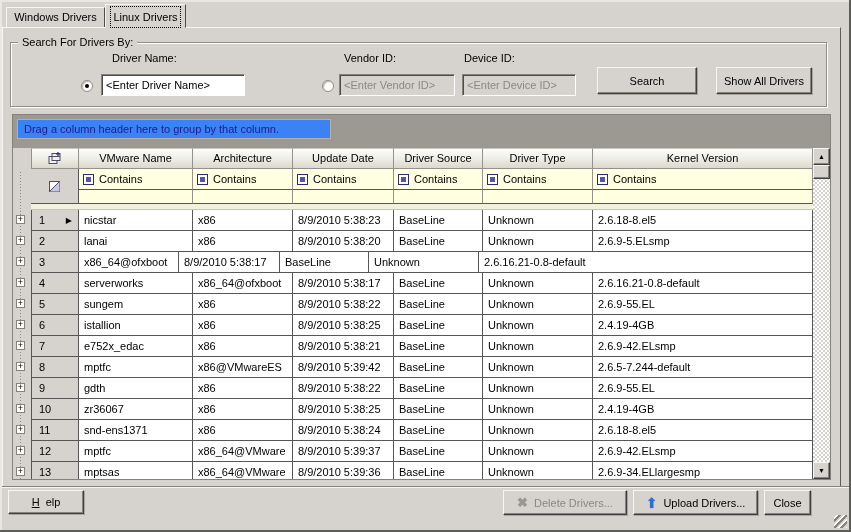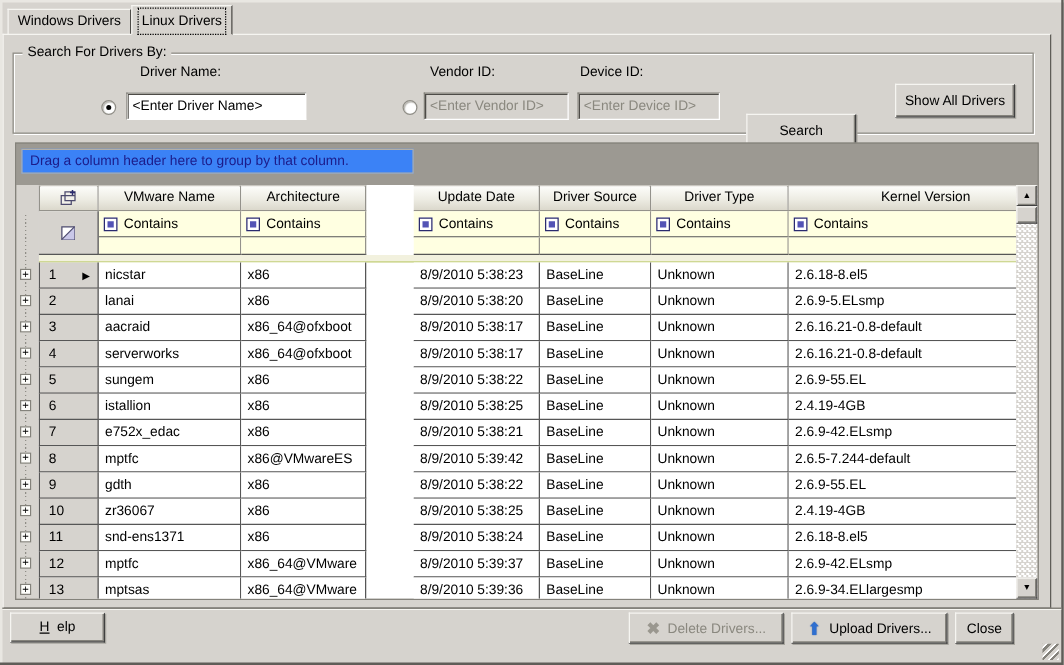--- a/index.html
+++ b/index.html
@@ -35,21 +35,21 @@
          border:1px solid; border-color:#84827b #fff #fff #84827b; box-shadow:inset 1px 1px 0 #4d4b47; }
   .tb-name{ left:101px; top:74px; width:144px; }
   .tbox.disabled{ background:#d6d3ce; color:#8a887f; }
   .tb-vendor{ left:339px; top:74px; width:116px; }
   .tb-device{ left:462px; top:74px; width:114px; }
   
   .btn{ position:absolute; background:#d6d3ce; text-align:center;
         border:1px solid; border-color:#f6f5f1 #404040 #404040 #f6f5f1;
         box-shadow: inset -1px -1px 0 #84827b, 1px 1px 0 #a7a59e;
         display:flex; align-items:center; justify-content:center; gap:6px; cursor:default;}
-  .btn-search{ left:597px; top:67px; width:88px; height:27px;margin-top:24px; }
+  .btn-search{ left:597px; top:67px; width:100px; height:27px; }
   .btn-showall{ left:716px; top:67px; width:96px; height:27px; }
   .btn-help{ left:8px; top:490px; width:76px; height:24px; }
   .btn-delete{ left:503px; top:490px; width:124px; height:25px; color:#8a887f; }
   .btn-upload{ left:633px; top:490px; width:125px; height:25px; }
   .btn-close{ left:764px; top:490px; width:47px; height:25px; }
   .icon-x{ color:#9a978f; font-size:13px; font-weight:bold; line-height:13px; }
   .icon-up{ color:#2f6fd0; font-size:14px; line-height:14px; text-shadow:0 0 1px #1c4fa0; }
   .footer-sep{ position:absolute; left:2px; top:486px; width:847px; height:2px;
                background:linear-gradient(#84827b 50%, #f6f5f1 50%); }
   .resize-grip{ position:absolute; right:4px; bottom:4px; width:13px; height:13px;
@@ -76,21 +76,21 @@
   .fcell2{ height:14px; background:#ffffe1; border-right:1px solid #94928b; border-bottom:1px solid #565656; }
   .sq-icon{ width:11px; height:11px; border:1px solid #2b2b6e; background:#fff; display:inline-flex;
             align-items:center; justify-content:center; flex:0 0 auto; }
   .sq-icon i{ display:block; width:5px; height:5px; background:#5353b5; }
   .sep-strip{ height:6px; background:#f2f1de; border-bottom:1px solid #c4d07c; }
   .cell{ height:21px; line-height:20px; padding-left:5px; background:#fff;
          border-right:1px solid #565656; border-bottom:1px solid #565656; overflow:hidden; white-space:nowrap; }
   .cell.c0{ background:#d6d3ce; border-left:1px solid #565656; position:relative; padding-left:7px; }
   .cur-arrow{ position:absolute; right:6px; top:6px; font-size:8px; line-height:9px; color:#000; }
   .c0{ width:48px; flex:0 0 48px; } .c1{ width:114px; flex:0 0 114px; } .c2{ width:100px; flex:0 0 100px; }
-  .c3{ width:101px; flex:0 0 101px;margin-left:38px; } .c4{ width:89px; flex:0 0 89px; } .c5{ width:110px; flex:0 0 110px; }
+  .c3{ width:101px; flex:0 0 101px; } .c4{ width:89px; flex:0 0 89px; } .c5{ width:110px; flex:0 0 110px; }
   .c6{ width:220px; flex:1 0 220px; }
   
   .expand-strip{ position:absolute; left:0; top:33px; width:18px; height:331px; background:#d6d3ce; }
   .expand-strip::before{ content:""; position:absolute; left:7px; top:24px; bottom:0; width:1px;
       background:repeating-linear-gradient(#8f8d86 0 1px, transparent 1px 3px); }
   .plusbox{ position:absolute; left:3px; width:9px; height:9px; background:#fdfdfa; border:1px solid #84827b;
             font-size:9px; line-height:7px; text-align:center; color:#000; }
   
   .vscroll{ position:absolute; top:33px; left:800px; width:17px; height:331px; background-color:#eae7e2;
             background-image:repeating-conic-gradient(#ffffff 0% 25%, #d6d3ce 0% 50%); background-size:4px 4px; }
@@ -238,21 +238,20 @@
             <div class="cell c0">2</div>
             <div class="cell c1">lanai</div>
             <div class="cell c2">x86</div>
             <div class="cell c3">8/9/2010 5:38:20</div>
             <div class="cell c4">BaseLine</div>
             <div class="cell c5">Unknown</div>
             <div class="cell c6">2.6.9-5.ELsmp</div>
           </div>
           <div class="row">
             <div class="cell c0">3</div>
-            <div class="cell c1">aacraid</div>
             <div class="cell c2">x86_64@ofxboot</div>
             <div class="cell c3">8/9/2010 5:38:17</div>
             <div class="cell c4">BaseLine</div>
             <div class="cell c5">Unknown</div>
             <div class="cell c6">2.6.16.21-0.8-default</div>
           </div>
           <div class="row">
             <div class="cell c0">4</div>
             <div class="cell c1">serverworks</div>
             <div class="cell c2">x86_64@ofxboot</div>

